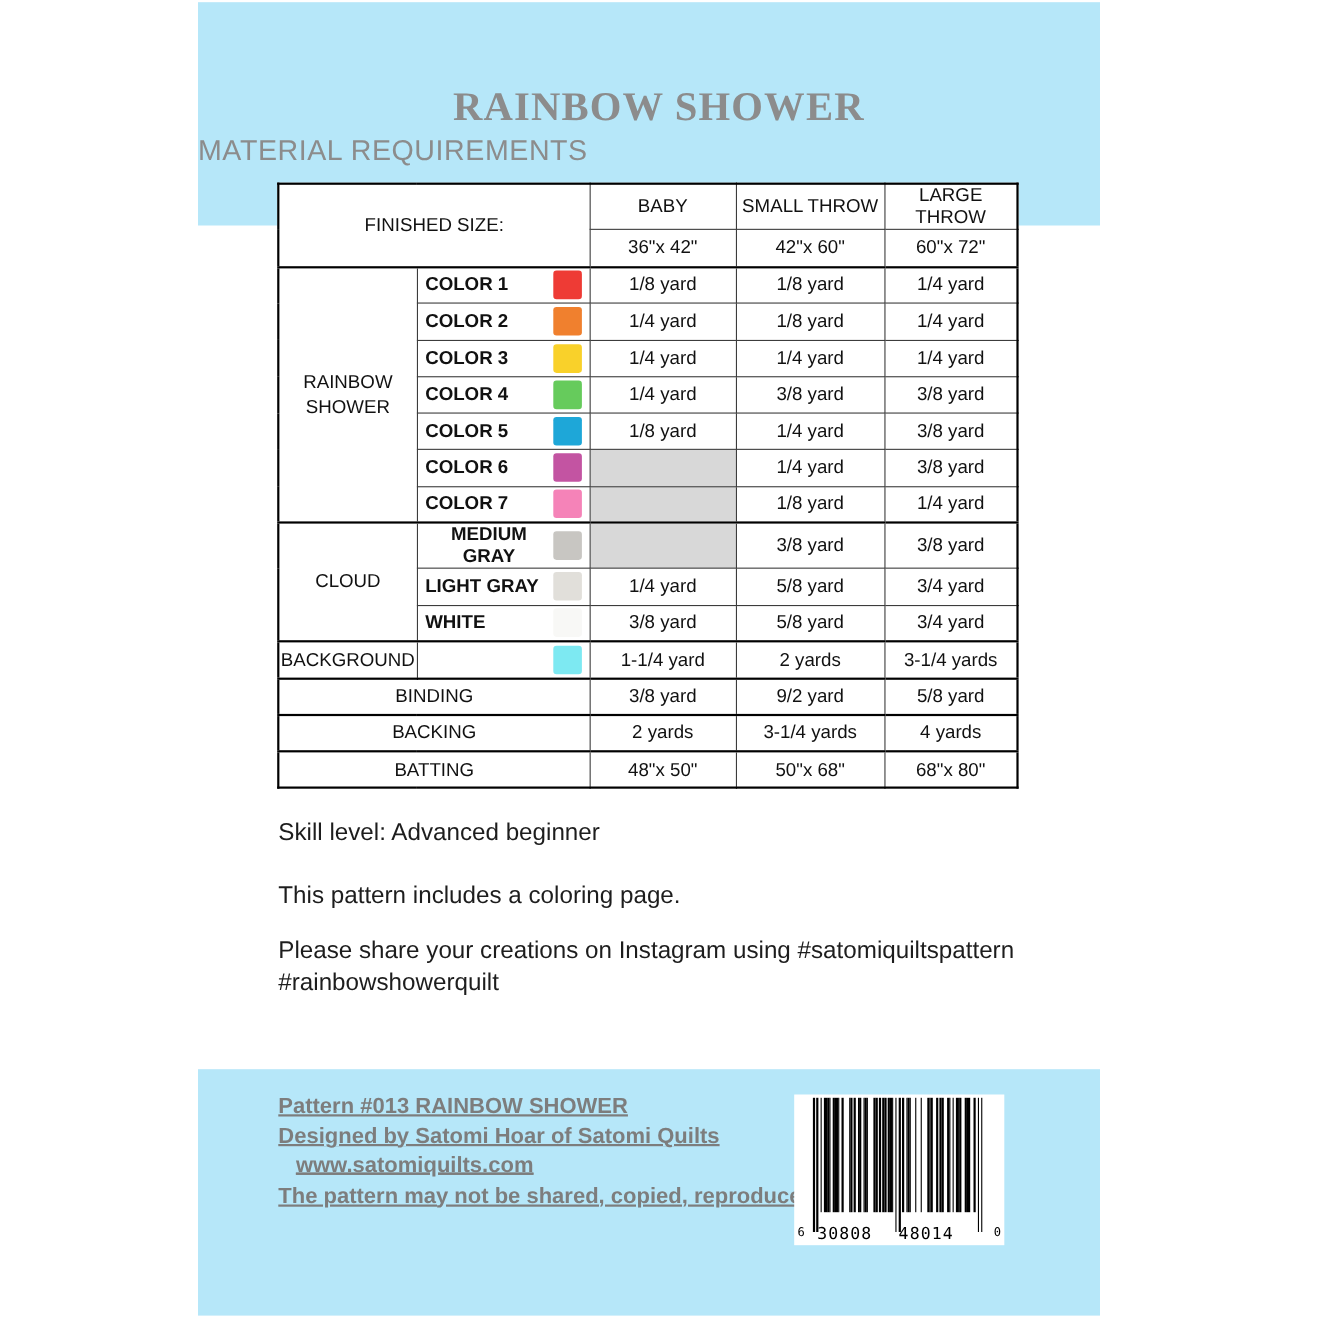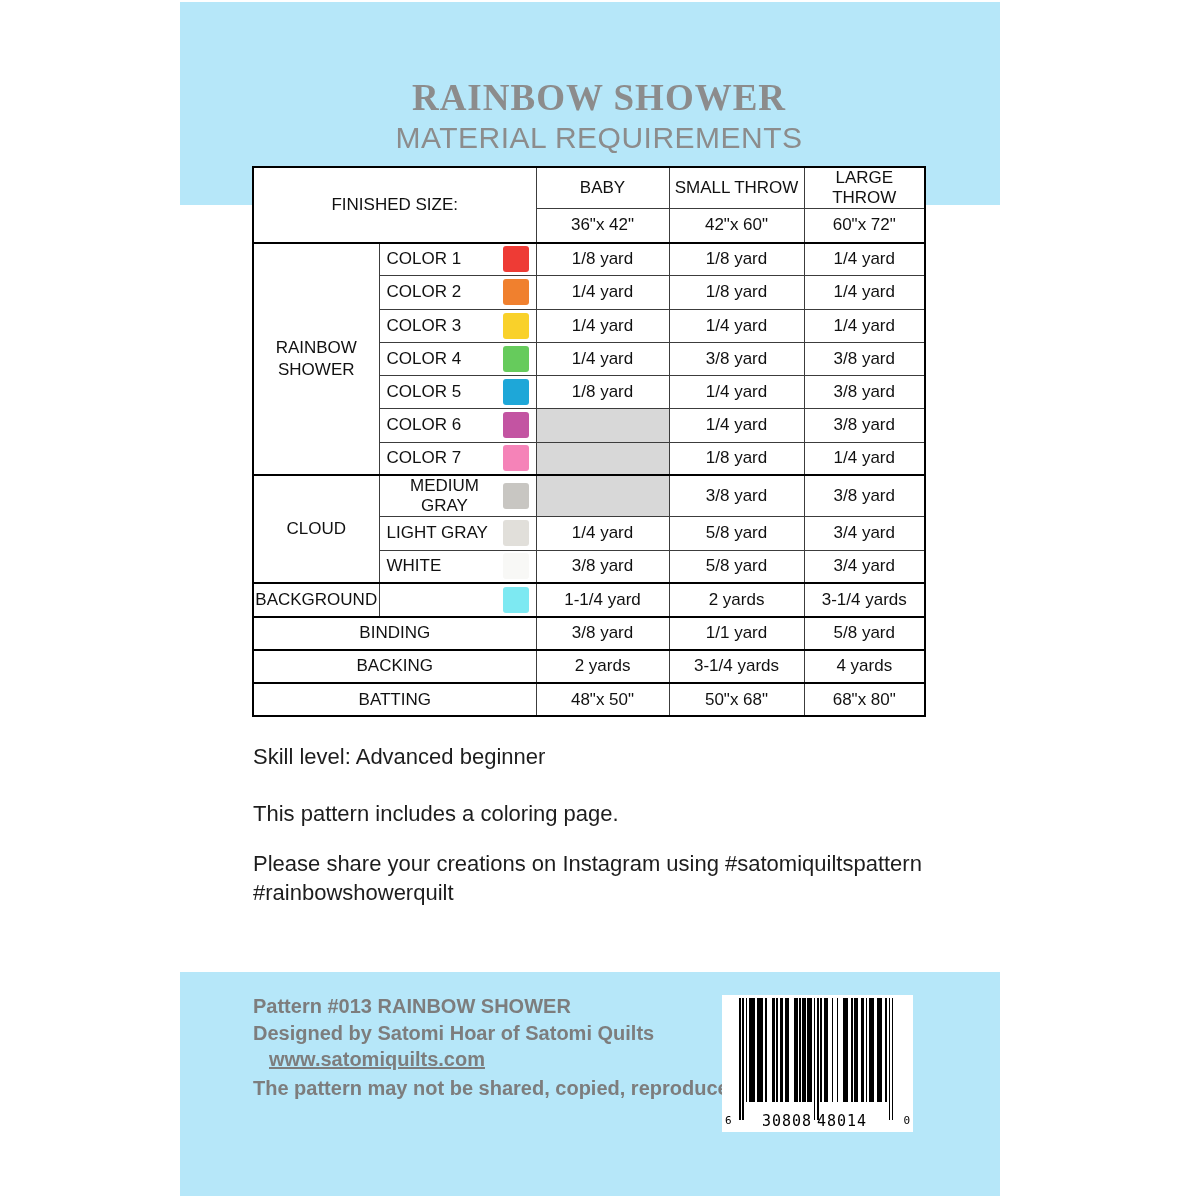--- a/index.html
+++ b/index.html
@@ -4,52 +4,52 @@
 <style>
   html,body{margin:0;padding:0;background:#fff;}
   .page{position:relative;width:1000px;height:1200px;background:#fff;overflow:hidden;
         font-family:"Liberation Sans",sans-serif;}
   .band{position:absolute;left:180px;width:838px;background:#b6e7f9;}
   .band-top{top:2px;height:203px;}
   .band-bottom{top:972px;height:224px;}
   .title{position:absolute;top:74px;left:0;width:100%;text-align:center;
          font-family:"Liberation Serif",serif;font-weight:bold;font-size:37px;
          letter-spacing:1px;color:#8c8c8c;}
-  .subtitle{position:absolute;top:119px;left:0;width:100%;text-align:center;
-         font-size:30px;letter-spacing:.5px;color:#8c8c8c;}
+  .subtitle{position:absolute;top:119px;left:0;width:100%;text-align:left;
+         font-size:26px;letter-spacing:.5px;color:#8c8c8c;}
 
   table.req{position:absolute;left:252px;top:166px;width:672px;border-collapse:collapse;
         table-layout:fixed;background:#fff;border:2px solid #000;font-size:17px;color:#111;}
   table.req td{border:1px solid #3c3c3c;text-align:center;vertical-align:middle;
         padding:0;overflow:hidden;}
   table.req td.tt{border-top:2px solid #000;}
   tr.hrow{height:34px;} tr.brow{height:33.25px;}
   td.c-name{text-align:left;}
   .namewrap{display:flex;align-items:center;justify-content:space-between;
-        padding:0 7px 0 7px;}
+        padding:0 7px 0 7px;font-weight:bold;}
   .swatch{display:inline-block;width:26px;height:26px;border-radius:3px;flex:0 0 auto;}
   td.shaded{background:#d8d8d8;}
   td.c-group{line-height:1.3;}
 
   .note{position:absolute;left:253px;color:#1d1d1d;font-size:22px;}
 
   .footer-text{position:absolute;left:253px;top:993px;color:#7d7d7d;font-weight:bold;
-        font-size:20px;line-height:26.5px;}
+        font-size:20px;line-height:26.5px;text-decoration:underline;}
   .footer-text .u{text-decoration:underline;margin-left:16px;}
   .gap-above{margin-top:2px;}
 
   .barcode{position:absolute;left:722px;top:995px;width:191px;height:137px;background:#fff;}
   .bars{position:absolute;left:17px;top:3px;display:flex;align-items:flex-start;}
   .m{width:1.64px;height:104px;}
   .m.g{height:122px;}
   .m.b{background:#000;}
   .bc-digit{position:absolute;color:#000;font-size:15px;font-family:"DejaVu Sans Mono",monospace;}
   .bc-small{font-size:11px;}
   .d-l{left:3px;bottom:5px;}
-  .d-g1{left:40px;width:60px;bottom:2px;text-align:left;letter-spacing:1px;}
+  .d-g1{left:16px;width:60px;bottom:2px;text-align:center;letter-spacing:1px;}
   .d-g2{left:90px;width:60px;bottom:2px;text-align:center;letter-spacing:1px;}
   .d-r{right:3px;bottom:5px;}
 </style>
 </head>
 <body>
 
 <div class="page">
 
   <div class="band band-top">
     <div class="title">RAINBOW SHOWER</div>
@@ -196,21 +196,21 @@
               <span class="swatch" style="background: rgb(125, 233, 242);"></span>
             </div>
           </td>
           <td class="tt">1-1/4 yard</td>
           <td class="tt">2 yards</td>
           <td class="tt">3-1/4 yards</td>
         </tr>
         <tr class="brow">
           <td class="tt" colspan="2">BINDING</td>
           <td class="tt">3/8 yard</td>
-          <td class="tt">1/1 yard</td>
+          <td class="tt">9/2 yard</td>
           <td class="tt">5/8 yard</td>
         </tr>
         <tr class="brow">
           <td class="tt" colspan="2">BACKING</td>
           <td class="tt">2 yards</td>
           <td class="tt">3-1/4 yards</td>
           <td class="tt">4 yards</td>
         </tr>
         <tr class="brow">
           <td class="tt" colspan="2">BATTING</td>

